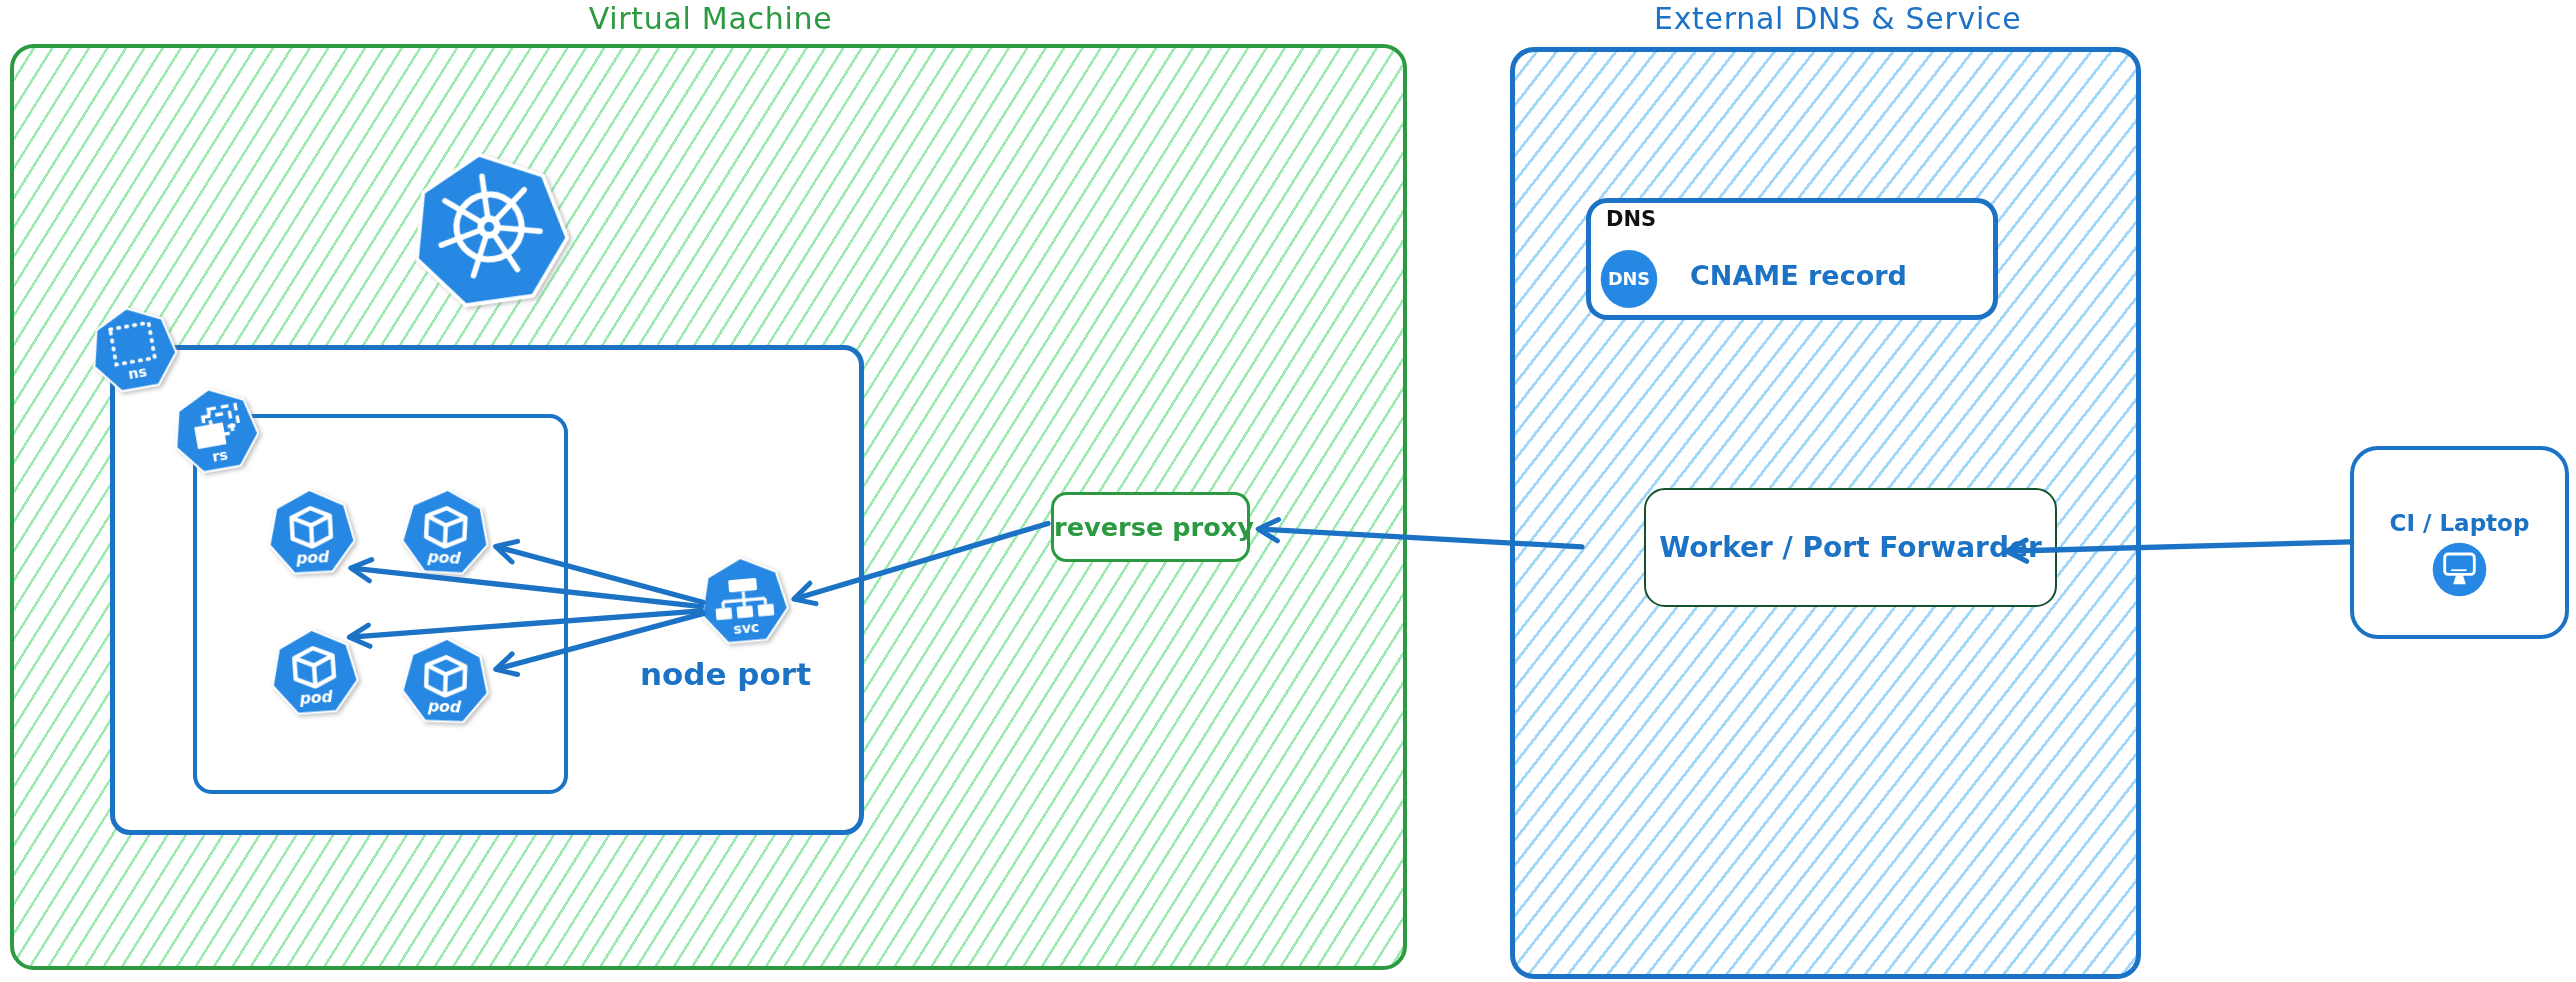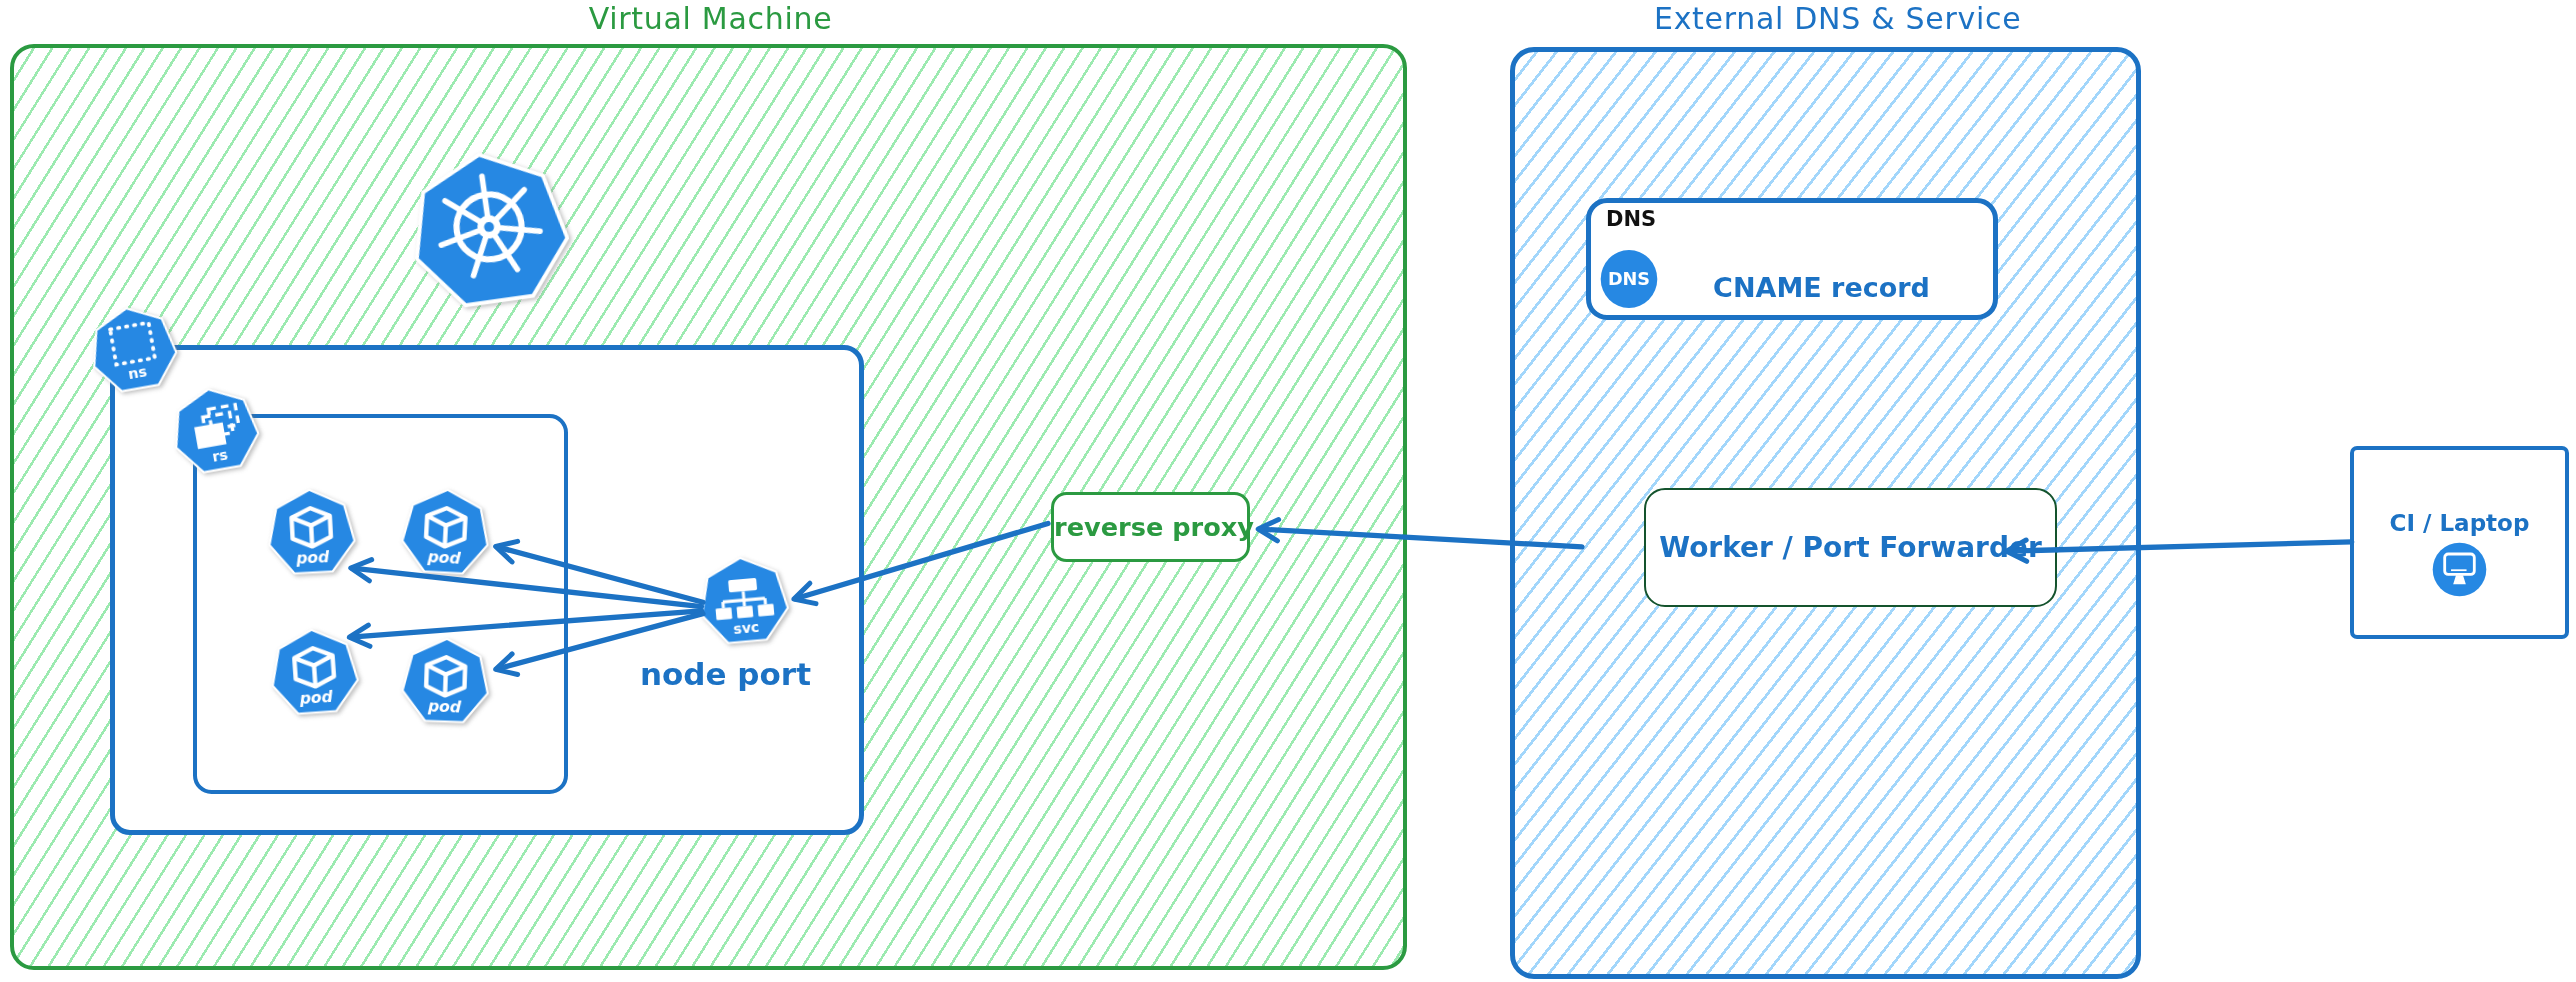--- a/index.html
+++ b/index.html
@@ -26,26 +26,26 @@
   .white-box{position:absolute;box-sizing:border-box;background:#ffffff;}
   .ns-box{left:110px;top:345px;width:754px;height:490px;border:5px solid #1c72c4;border-radius:20px;}
   .rs-box{left:193px;top:414px;width:375px;height:380px;border:4.3px solid #1c72c4;border-radius:18.5px;}
   .rproxy-box{left:1051px;top:492px;width:199px;height:70px;border:3.6px solid #2b9a41;border-radius:15.6px;
     display:flex;align-items:center;justify-content:center;padding-left:7px;}
   .rproxy-box span{color:#2b9a41;font-size:25.6px;font-weight:600;white-space:nowrap;}
   .dns-box{left:1586px;top:198px;width:412px;height:122px;border:5px solid #1c72c4;border-radius:21px;}
   .worker-box{left:1644px;top:488px;width:413px;height:119px;border:2px solid #14532d;border-radius:21px;
     display:flex;align-items:center;justify-content:center;}
   .worker-box span{color:#1c72c4;font-size:28px;font-weight:600;white-space:nowrap;}
-  .ci-box{left:2350px;top:446px;width:219px;height:193px;border:4.3px solid #1c72c4;border-radius:7px;
+  .ci-box{left:2350px;top:446px;width:219px;height:193px;border:4.3px solid #1c72c4;border-radius:28px;
     display:flex;flex-direction:column;align-items:center;padding-top:60px;gap:5.7px;}
   .ci-box .ci-label{color:#1c72c4;font-size:23px;font-weight:600;white-space:nowrap;}
 
   .dns-tag{position:absolute;left:1606px;top:207px;color:#111111;font-size:21px;font-weight:600;}
-  .dns-record{position:absolute;left:1690px;top:272px;width:263px;text-align:center;color:#1c72c4;font-size:27px;font-weight:600;white-space:nowrap;}
+  .dns-record{position:absolute;left:1690px;top:260px;width:263px;color:#1c72c4;font-size:27px;font-weight:600;white-space:nowrap;}
   .nodeport-label{position:absolute;left:640px;top:656px;width:199px;text-align:left;color:#1c72c4;font-size:31px;font-weight:600;white-space:nowrap;}
 
   
   .icon{position:absolute;filter:drop-shadow(2.1px 2.8px 2.1px rgba(110,110,110,0.45));}
   svg text{font-family:"DejaVu Sans",sans-serif;font-weight:700;fill:#ffffff;}
   .badge{position:absolute;}
 
   .arrows{position:absolute;left:0;top:0;pointer-events:none;}
 </style>
 </head>

